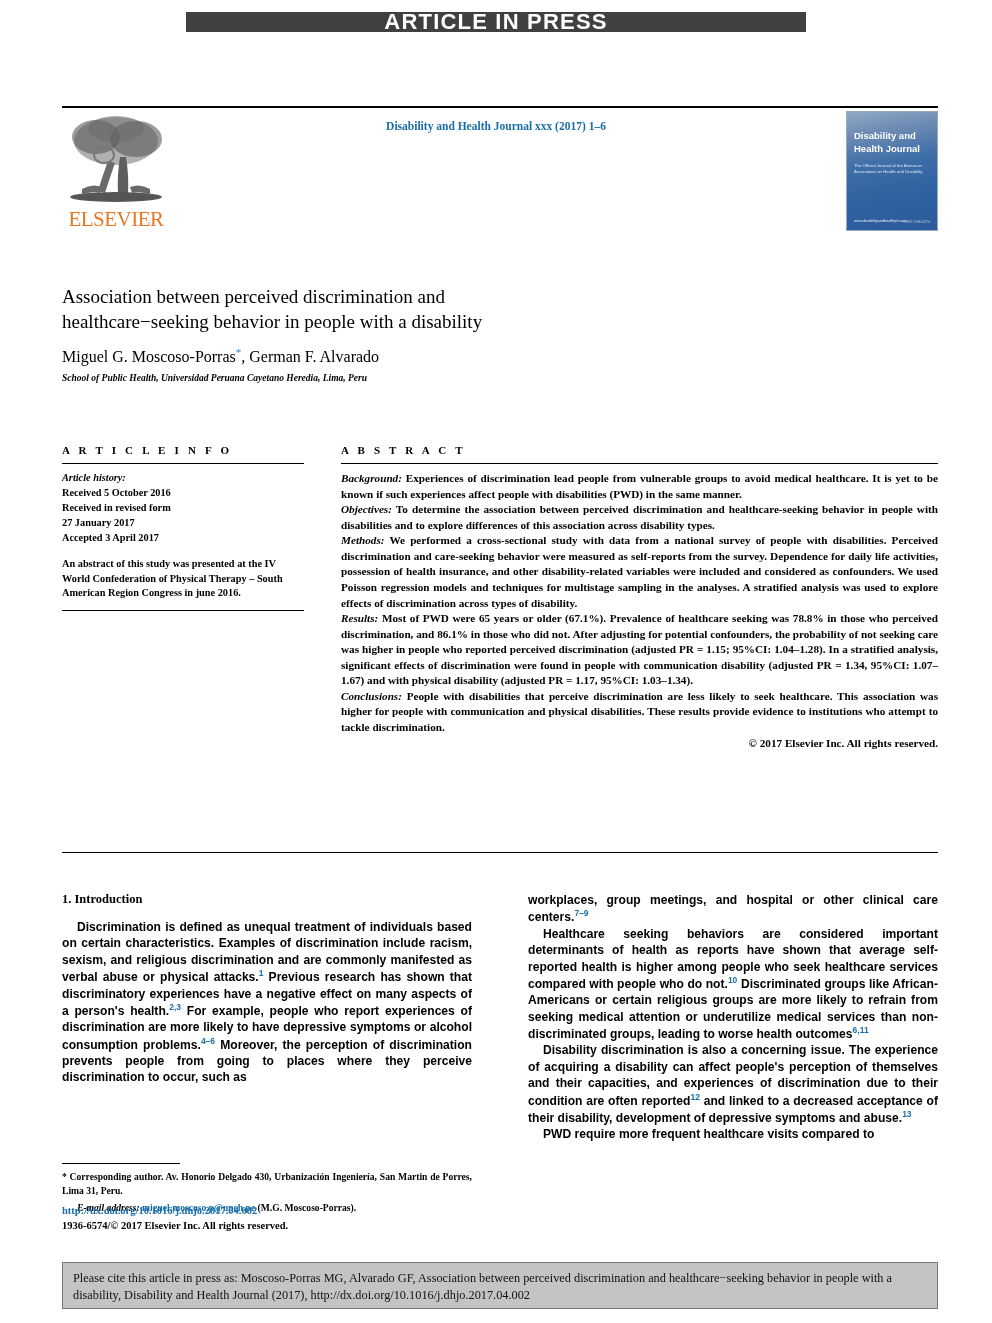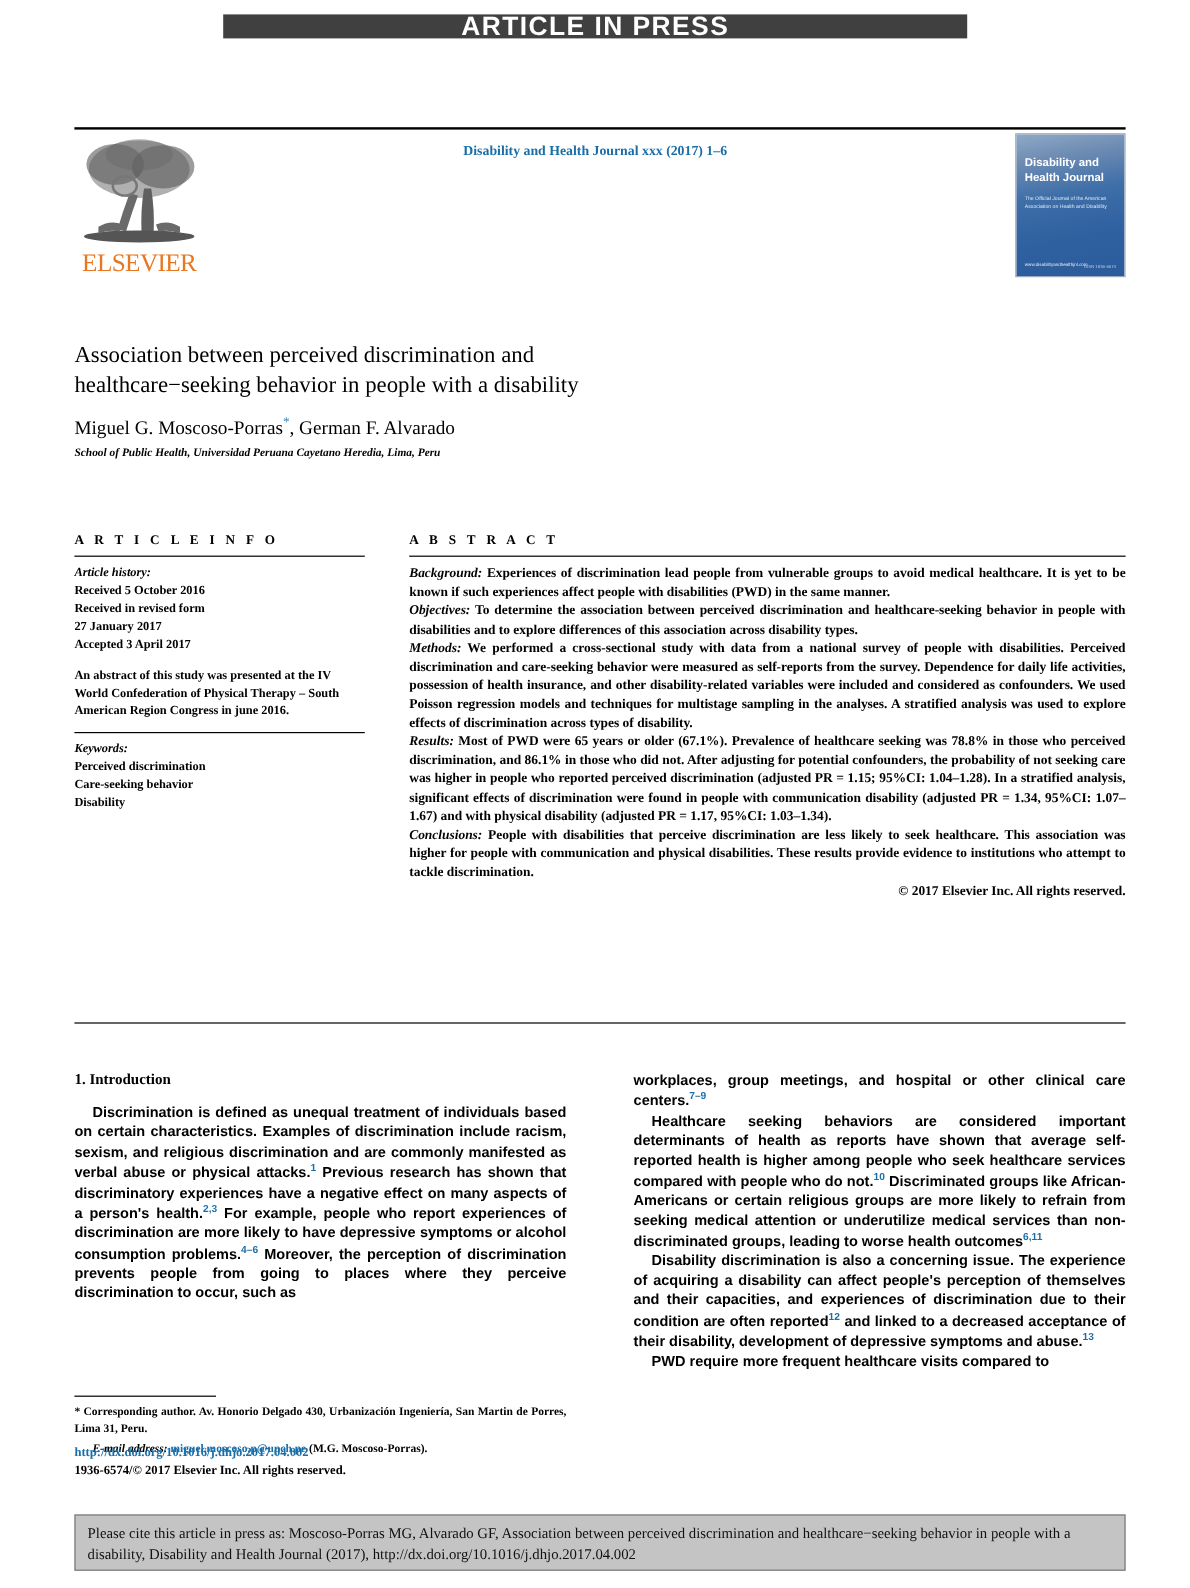--- a/index.html
+++ b/index.html
@@ -354,26 +354,20 @@
     <div class="info-body">
       <div class="ital">Article history:</div>
       <div>Received 5 October 2016</div>
       <div>Received in revised form</div>
       <div>27 January 2017</div>
       <div>Accepted 3 April 2017</div>
       <div class="gap"></div>
       <div>An abstract of this study was presented at the IV World Confederation of Physical Therapy – South American Region Congress in june 2016.</div>
     </div>
     <div class="rule-light"></div>
-    <div class="info-body">
-      <div class="ital">Keywords:</div>
-      <div>Perceived discrimination</div>
-      <div>Care-seeking behavior</div>
-      <div>Disability</div>
-    </div>
   </div>
 
   <div class="abs-col">
     <div class="col-head">A B S T R A C T</div>
     <div class="rule-heavy"></div>
     <div class="abs-body">
       <p><i>Background:</i><span> Experiences of discrimination lead people from vulnerable groups to avoid medical healthcare. It is yet to be known if such experiences affect people with disabilities (PWD) in the same manner.</span></p>
       <p><i>Objectives:</i><span> To determine the association between perceived discrimination and healthcare-seeking behavior in people with disabilities and to explore differences of this association across disability types.</span></p>
       <p><i>Methods:</i><span> We performed a cross-sectional study with data from a national survey of people with disabilities. Perceived discrimination and care-seeking behavior were measured as self-reports from the survey. Dependence for daily life activities, possession of health insurance, and other disability-related variables were included and considered as confounders. We used Poisson regression models and techniques for multistage sampling in the analyses. A stratified analysis was used to explore effects of discrimination across types of disability.</span></p>
       <p><i>Results:</i><span>  Most of PWD were 65 years or older (67.1%). Prevalence of healthcare seeking was 78.8% in those who perceived discrimination, and 86.1% in those who did not. After adjusting for potential confounders, the probability of not seeking care was higher in people who reported perceived discrimination (adjusted PR = 1.15; 95%CI: 1.04–1.28). In a stratified analysis, significant effects of discrimination were found in people with communication disability (adjusted PR = 1.34, 95%CI: 1.07–1.67) and with physical disability (adjusted PR = 1.17, 95%CI: 1.03–1.34).</span></p>

